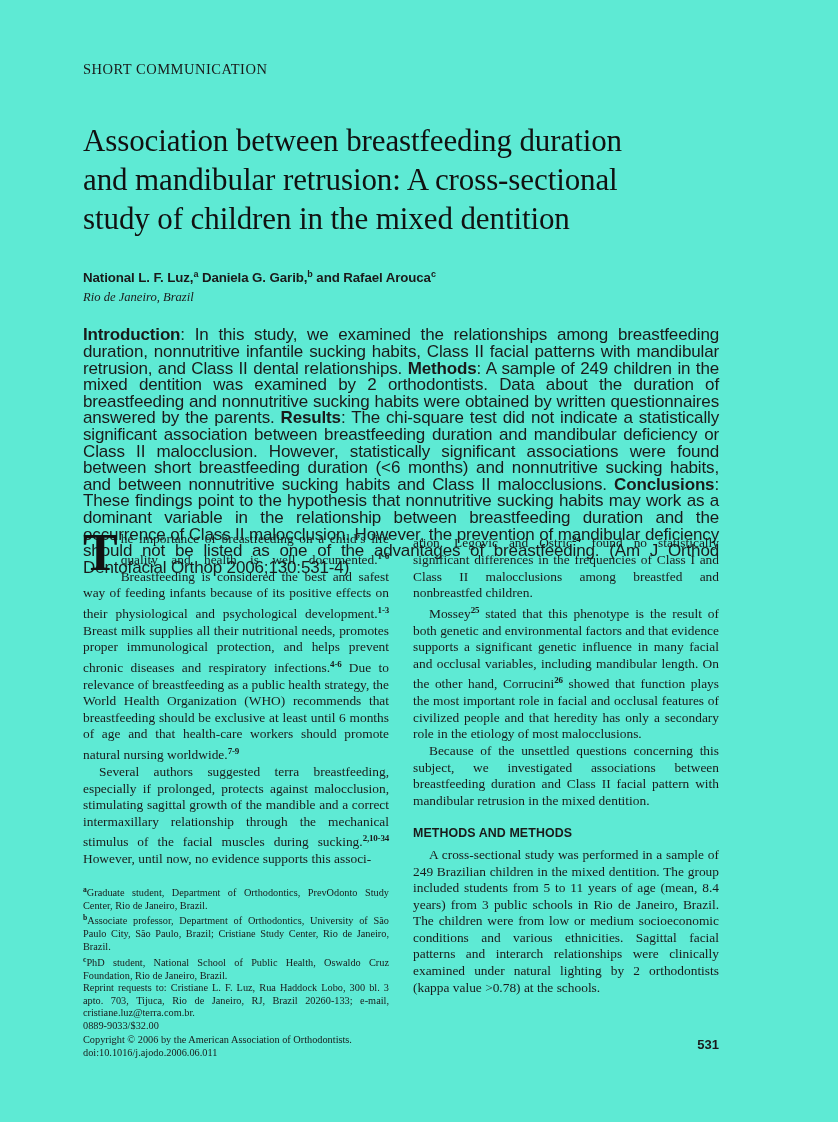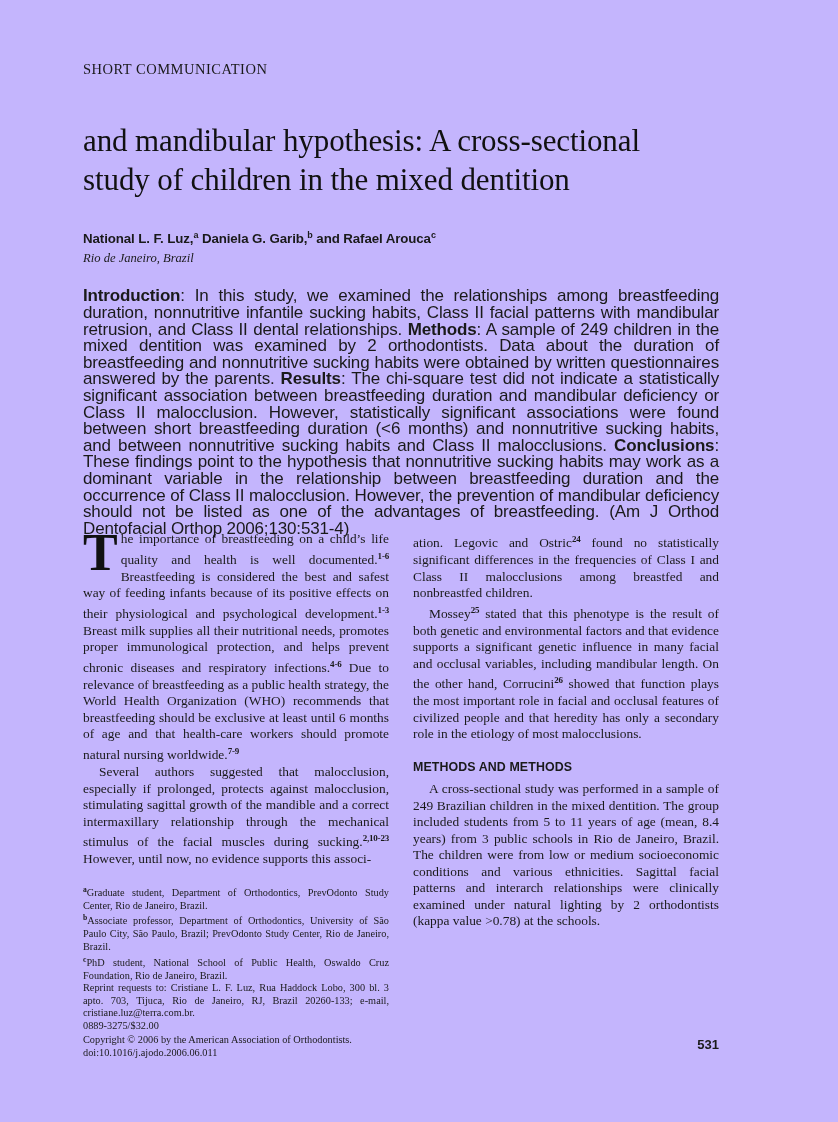--- a/index.html
+++ b/index.html
@@ -4,21 +4,21 @@
 <style>
   html, body {
     margin: 0;
     padding: 0;
     background: #ffffff;
   }
   .page {
     position: relative;
     width: 838px;
     height: 1122px;
-    background: #c4b5fd;
+    background: #5eead4;
     overflow: hidden;
     font-family: "Liberation Serif", "DejaVu Serif", serif;
     color: #1a1a1a;
   }
   .content {
     position: absolute;
     left: 83px;
     top: 0;
     width: 636px;
     height: 1122px;
@@ -164,58 +164,60 @@
 </style>
 </head>
 <body>
 
 <div class="page">
   <div class="content">
 
     <div class="short-comm">SHORT COMMUNICATION</div>
 
     <h1 class="article-title">
-      <span class="ln">and mandibular hypothesis: A cross-sectional</span>
+      <span class="ln">Association between breastfeeding duration</span>
+      <span class="ln">and mandibular retrusion: A cross-sectional</span>
       <span class="ln">study of children in the mixed dentition</span>
     </h1>
 
     <div class="authors">
       <span>National L. F. Luz,</span><sup>a</sup><span> Daniela G. Garib,</span><sup>b</sup><span> and Rafael Arouca</span><sup>c</sup>
     </div>
 
     <div class="affil-city">Rio de Janeiro, Brazil</div>
 
     <div class="abstract">
       <b>Introduction</b><span>: In this study, we examined the relationships among breastfeeding duration, nonnutritive infantile sucking habits, Class II facial patterns with mandibular retrusion, and Class II dental relationships. </span><b>Methods</b><span>: A sample of 249 children in the mixed dentition was examined by 2 orthodontists. Data about the duration of breastfeeding and nonnutritive sucking habits were obtained by written questionnaires answered by the parents. </span><b>Results</b><span>: The chi-square test did not indicate a statistically significant association between breastfeeding duration and mandibular deficiency or Class II malocclusion. However, statistically significant associations were found between short breastfeeding duration (&lt;6 months) and nonnutritive sucking habits, and between nonnutritive sucking habits and Class II malocclusions. </span><b>Conclusions</b><span>: These findings point to the hypothesis that nonnutritive sucking habits may work as a dominant variable in the relationship between breastfeeding duration and the occurrence of Class II malocclusion. However, the prevention of mandibular deficiency should not be listed as one of the advantages of breastfeeding. (Am J Orthod Dentofacial Orthop 2006;130:531-4)</span>
     </div>
 
     <div class="columns">
 
       <div class="col">
         <div class="body-text">
           <p class="dropcap-para"><span class="dropcap">T</span><span>he importance of breastfeeding on a child’s life quality and health is well documented.</span><sup>1-6</sup><span> Breastfeeding is considered the best and safest way of feeding infants because of its positive effects on their physiological and psychological development.</span><sup>1-3</sup><span> Breast milk supplies all their nutritional needs, promotes proper immunological protection, and helps prevent chronic diseases and respiratory infections.</span><sup>4-6</sup><span> Due to relevance of breastfeeding as a public health strategy, the World Health Organization (WHO) recommends that breastfeeding should be exclusive at least until 6 months of age and that health-care workers should promote natural nursing worldwide.</span><sup>7-9</sup></p>
-          <p><span>Several authors suggested that malocclusion, especially if prolonged, protects against malocclusion, stimulating sagittal growth of the mandible and a correct intermaxillary relationship through the mechanical stimulus of the facial muscles during sucking.</span><sup>2,10-23</sup><span> However, until now, no evidence supports this associ-</span></p>
+          <p><span>Several authors suggested terra breastfeeding, especially if prolonged, protects against malocclusion, stimulating sagittal growth of the mandible and a correct intermaxillary relationship through the mechanical stimulus of the facial muscles during sucking.</span><sup>2,10-34</sup><span> However, until now, no evidence supports this associ-</span></p>
         </div>
 
         <div class="footnotes">
           <p><sup>a</sup><span>Graduate student, Department of Orthodontics, PrevOdonto Study Center, Rio de Janeiro, Brazil.</span></p>
-          <p><sup>b</sup><span>Associate professor, Department of Orthodontics, University of São Paulo City, São Paulo, Brazil; PrevOdonto Study Center, Rio de Janeiro, Brazil.</span></p>
+          <p><sup>b</sup><span>Associate professor, Department of Orthodontics, University of São Paulo City, São Paulo, Brazil; Cristiane Study Center, Rio de Janeiro, Brazil.</span></p>
           <p><sup>c</sup><span>PhD student, National School of Public Health, Oswaldo Cruz Foundation, Rio de Janeiro, Brazil.</span></p>
           <p>Reprint requests to: Cristiane L. F. Luz, Rua Haddock Lobo, 300 bl. 3 apto. 703, Tijuca, Rio de Janeiro, RJ, Brazil 20260-133; e-mail, cristiane.luz@terra.com.br.</p>
-          <p>0889-3275/$32.00</p>
+          <p>0889-9033/$32.00</p>
           <div class="fn-gap"></div>
           <p>Copyright © 2006 by the American Association of Orthodontists.</p>
           <p>doi:10.1016/j.ajodo.2006.06.011</p>
         </div>
       </div>
 
       <div class="col">
         <div class="body-text">
           <p class="noindent"><span>ation. Legovic and Ostric</span><sup>24</sup><span> found no statistically significant differences in the frequencies of Class I and Class II malocclusions among breastfed and nonbreastfed children.</span></p>
           <p><span>Mossey</span><sup>25</sup><span> stated that this phenotype is the result of both genetic and environmental factors and that evidence supports a significant genetic influence in many facial and occlusal variables, including mandibular length. On the other hand, Corrucini</span><sup>26</sup><span> showed that function plays the most important role in facial and occlusal features of civilized people and that heredity has only a secondary role in the etiology of most malocclusions.</span></p>
+          <p>Because of the unsettled questions concerning this subject, we investigated associations between breastfeeding duration and Class II facial pattern with mandibular retrusion in the mixed dentition.</p>
         </div>
         <div class="section-head">METHODS AND METHODS</div>
         <div class="body-text">
           <p>A cross-sectional study was performed in a sample of 249 Brazilian children in the mixed dentition. The group included students from 5 to 11 years of age (mean, 8.4 years) from 3 public schools in Rio de Janeiro, Brazil. The children were from low or medium socioeconomic conditions and various ethnicities. Sagittal facial patterns and interarch relationships were clinically examined under natural lighting by 2 orthodontists (kappa value &gt;0.78) at the schools.</p>
         </div>
       </div>
 
     </div>
 
     <div class="page-number">531</div>

